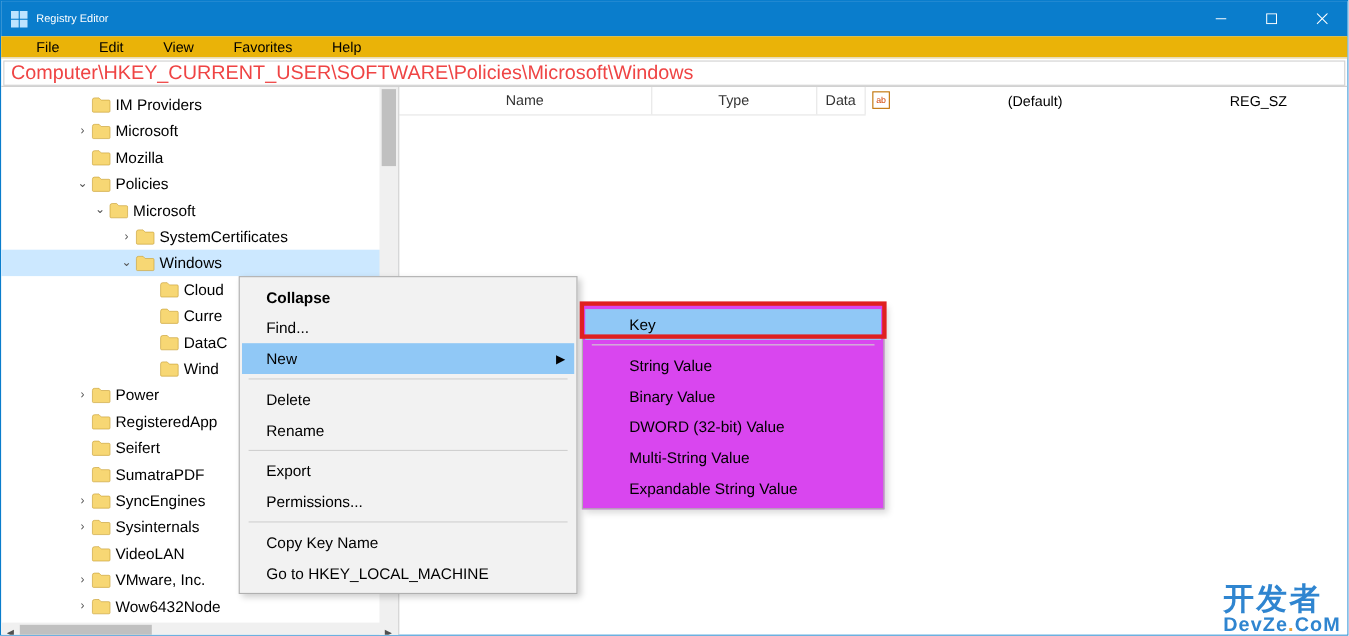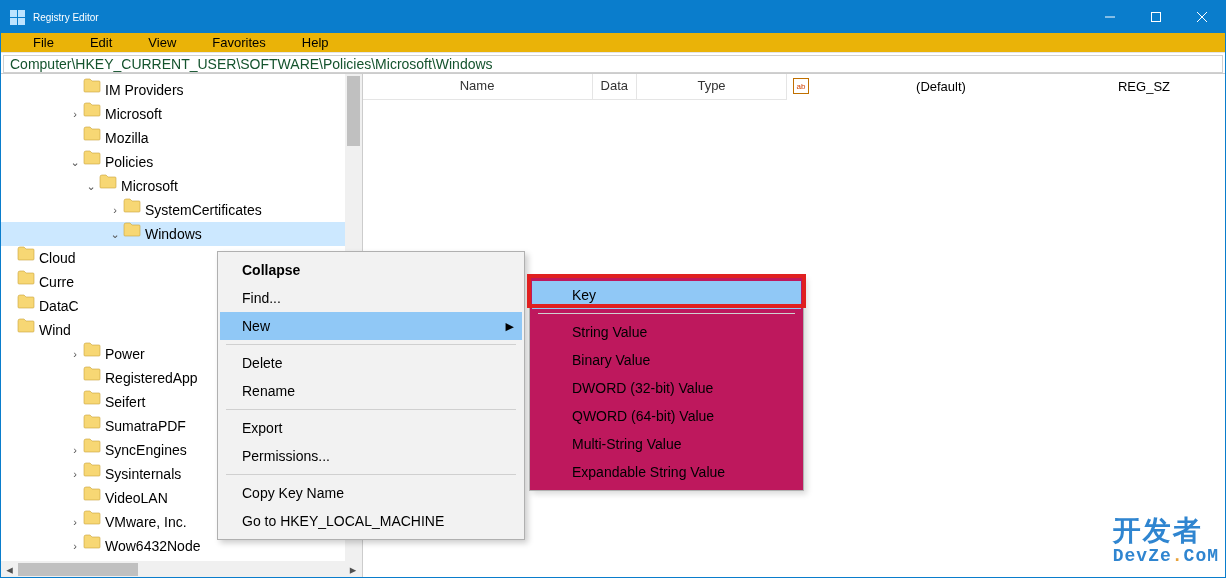--- a/index.html
+++ b/index.html
@@ -12,60 +12,60 @@
   .titlebar .title { flex:1; font-size:10px; }
   .win-controls { display:flex; height:100%; }
   .win-btn { width:46px; height:32px; display:flex; align-items:center; justify-content:center; color:#fff; }
   .win-btn svg { width:10px; height:10px; stroke:#fff; stroke-width:1; fill:none; }
   .win-btn.close { background:transparent; }
   
   .menubar { height:22px; background:#eab308; border-bottom:1px solid #e5e5e5; display:flex; align-items:center; padding:0 24px; gap:20px;}
   .menubar .menu-item { padding:2px 8px; cursor:default; }
   
   .addressbar { height:26px; border-bottom:1px solid #e5e5e5; display:flex; align-items:center; padding:0 6px; margin:2px 2px 0 2px; border:1px solid #d0d0d0;}
-  .addressbar span { font-size:14px; color:#14532d;}
+  .addressbar span { font-size:18px; color:#ef4444;}
   
   .content { flex:1; display:flex; position:relative; border-top:1px solid #ccc;}
   .tree-panel { width:405px; border-right:1px solid #ccc; position:relative; overflow:hidden; }
   .tree-scroll-v { position:absolute; right:0; top:0; bottom:0; width:17px; background:#f0f0f0; }
   .tree-scroll-v .thumb { position:absolute; top:2px; left:2px; right:2px; height:70px; background:#c0c0c0; }
   .tree-scroll-h { position:absolute; left:0; right:0; bottom:0; height:17px; background:#f0f0f0; display:flex; align-items:center;}
   .tree-scroll-h .btn-l, .tree-scroll-h .btn-r { width:17px; height:17px; display:flex; align-items:center; justify-content:center; color:#505050;}
   .tree-scroll-h .track { flex:1; height:100%; position:relative; }
   .tree-scroll-h .thumb-h { position:absolute; left:0; top:2px; bottom:2px; width:120px; background:#c0c0c0;}
   .tree { padding:4px 0 20px 0; font-size:14px; line-height:24px; user-select:none; }
-  .tree-item { display:flex; height:24px; white-space:nowrap;}
+  .tree-item { display:flex; align-items:center; height:24px; white-space:nowrap;}
   .tree-item .expand { width:16px; text-align:center; color:#555; font-size:11px; }
   .tree-item .folder-icon { width:18px; height:15px; margin-right:4px; }
   .tree-item.selected { background:#cce8ff; }
   .folder-icon svg { display:block;}
   
   .list-panel { flex:1; display:flex; flex-direction:row;text-align:center;}
   .list-header { height:26px; display:flex; border-bottom:1px solid #e5e5e5;}
   .list-header .col { padding:4px 8px; border-right:1px solid #e5e5e5; font-size:13px; color:#333;}
   .list-row { height:24px; display:flex; align-items:center; padding:0 6px;gap:24px;}
   .list-row .val-icon { width:16px; height:16px; margin-right:4px; border:1px solid #c07000; display:flex; align-items:center; justify-content:center; font-size:8px; color:#d04000; background:#fff;}
   .list-row .cell { font-size:13px; }
   
   .context-menu { position:absolute; background:#f2f2f2; border:1px solid #b0b0b0; box-shadow:3px 3px 6px rgba(0,0,0,.2); padding:4px 2px; font-size:14px;}
   .context-menu .cm-item { height:28px; display:flex; align-items:center; padding:0 30px 0 22px; position:relative; white-space:nowrap;}
   .context-menu .cm-item.highlight { background:#90c8f6; }
   .context-menu .cm-sep { height:1px; background:#d0d0d0; margin:4px 6px;}
   .context-menu .cm-item .arrow { position:absolute; right:8px; font-size:11px; color:#000;}
-  .submenu { position:absolute; background:#be185d; border:1px solid #b0b0b0; box-shadow:3px 3px 6px rgba(0,0,0,.15); padding:4px 2px; font-size:14px;}
+  .submenu { position:absolute; background:#d946ef; border:1px solid #b0b0b0; box-shadow:3px 3px 6px rgba(0,0,0,.15); padding:4px 2px; font-size:14px;}
   .submenu .sm-item { height:28px; display:flex; align-items:center; padding:0 30px 0 40px; white-space:nowrap;}
   .submenu .sm-item.highlight { background:#90c8f6;}
   .submenu .sm-sep { height:1px; background:#d0d0d0; margin:4px 6px;}
   .red-box { position:absolute; border:4px solid #e02020; pointer-events:none; }
   
-  .watermark { position:absolute; right:6px; bottom:12px; font-family:Liberation Mono, monospace; font-weight:600; line-height:1;}
+  .watermark { position:absolute; right:6px; bottom:0px; font-family:Liberation Sans, sans-serif; font-weight:600; line-height:1;}
   .watermark .cn { font-size:28px; color:#2f85d0; letter-spacing:2px;}
   .watermark .en { font-size:18px; letter-spacing:1px;}
   .watermark .en .b { color:#2f85d0;} .watermark .en .o { color:#e8a23a;}
-  .indent-1 { padding-left:66px; } .indent-2 { padding-left:82px; } .indent-3 { padding-left:106px; } .indent-4 { }
+  .indent-1 { padding-left:66px; } .indent-2 { padding-left:82px; } .indent-3 { padding-left:106px; } .indent-4 { padding-left:128px; }
 </style>
 </head>
 <body>
 
 <div class="window">
 
   <div class="titlebar">
     <div class="app-icon">
         <span></span>
         <span></span>
@@ -297,22 +297,22 @@
         <div class="track">
             <div class="thumb-h"></div>
           </div>
         <div class="btn-r">▸</div>
       </div>
     </div>
 
     <div class="list-panel">
       <div class="list-header">
         <div class="col" style="width:230px">Name</div>
+        <div class="col" style="width:150px">Type</div>
         <div class="col" style="flex:1">Data</div>
-        <div class="col" style="width:150px">Type</div>
       </div>
       <div class="list-row">
         <div class="val-icon">ab</div>
         <div class="cell" style="width:208px">(Default)</div>
         <div class="cell" style="width:150px">REG_SZ</div>
       </div>
     </div>
 
   </div>
 
@@ -335,21 +335,20 @@
     <div class="cm-item">Copy Key Name</div>
     <div class="cm-item">Go to HKEY_LOCAL_MACHINE</div>
   </div>
 
   <div class="submenu" style="left:528px; top:275px; width:275px;">
     <div class="sm-item highlight">Key</div>
     <div class="sm-sep"></div>
     <div class="sm-item">String Value</div>
     <div class="sm-item">Binary Value</div>
     <div class="sm-item">DWORD (32-bit) Value</div>
-    <div class="sm-item">QWORD (64-bit) Value</div>
     <div class="sm-item">Multi-String Value</div>
     <div class="sm-item">Expandable String Value</div>
   </div>
 
   <div class="red-box" style="left:526px; top:273px; width:279px; height:34px;"></div>
 
   <div class="watermark">
     <div class="cn">开发者</div>
     <div class="en"><span class="b">DevZe</span><span class="o">.</span><span class="b">CoM</span></div>
   </div>

